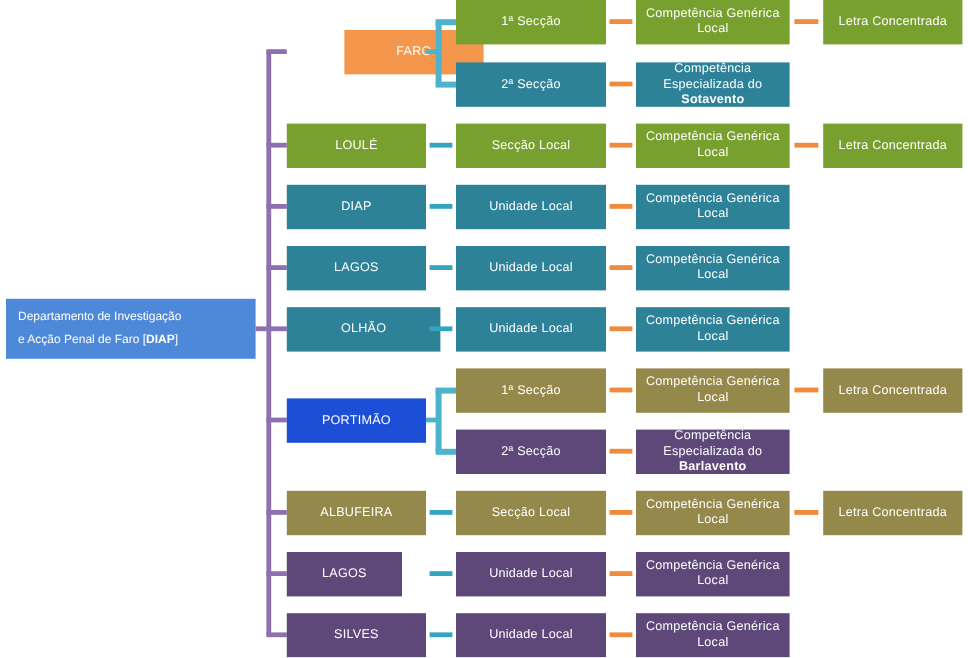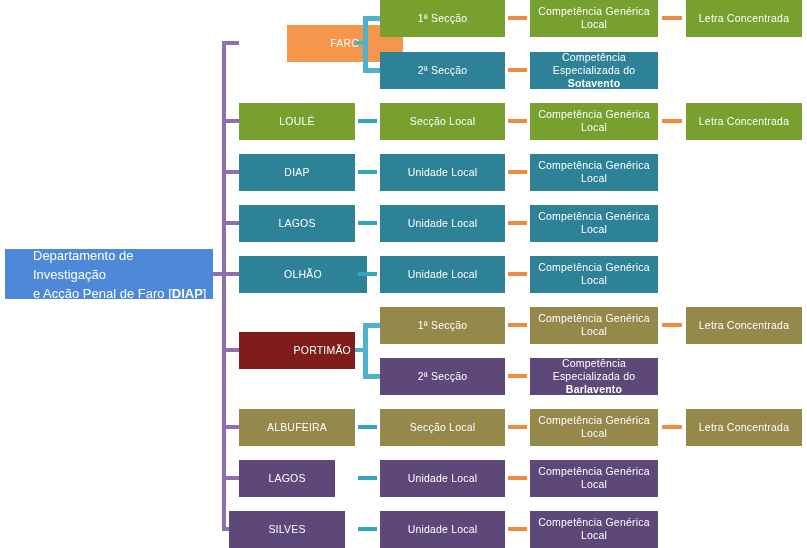--- a/index.html
+++ b/index.html
@@ -24,26 +24,26 @@
     align-items: center;
     justify-content: center;
     text-align: center;
     color: #ffffff;
     font-size: 10.5px;
     line-height: 13px;
     letter-spacing: 0.2px;
     padding: 2px 4px;
   }
   .node.root {
-    font-size: 13px;
+    font-size: 10px;
     line-height: 19px;
     letter-spacing: 0px;
     text-align: left;
     justify-content: flex-start;
-    padding-left: 28px;
+    padding-left: 10px;
   }
   .node .txt {
     display: block;
     width: 100%;
     white-space: pre-line;
   }
   .node.root .txt {
     white-space: pre-line;
   }
   .trunk-v {
@@ -159,21 +159,21 @@
     </div>
     <div class="link-teal" style="left: 358px; top: 272px; width: 19px; height: 4px;"></div>
     <div class="node" style="left: 380px; top: 255.5px; width: 125px; height: 37px; background: rgb(46, 130, 152);">
       <span class="txt">Unidade Local</span>
     </div>
     <div class="link-orange" style="left: 508px; top: 272px; width: 19px; height: 4px;"></div>
     <div class="node" style="left: 530px; top: 255.5px; width: 128px; height: 37px; background: rgb(46, 130, 152);">
       <span class="txt">Competência Genérica Local</span>
     </div>
     <div class="trunk-stub" style="left: 222px; top: 348px; width: 17px; height: 4px;"></div>
-    <div class="node" style="left: 239px; top: 331.5px; width: 116px; height: 37px; background: #7f1d1d; text-align: right;">
+    <div class="node" style="left: 239px; top: 331.5px; width: 116px; height: 37px; background: #1d4ed8;">
       <span class="txt">PORTIMÃO</span>
     </div>
     <div class="brace-h" style="left: 355px; top: 348px; width: 12px; height: 4px;"></div>
     <div class="brace-v" style="left: 363px; top: 325px; width: 5px; height: 51px;"></div>
     <div class="brace-h" style="left: 363px; top: 323px; width: 17px; height: 5px;"></div>
     <div class="brace-h" style="left: 363px; top: 374px; width: 17px; height: 5px;"></div>
     <div class="node" style="left: 380px; top: 306.5px; width: 125px; height: 37px; background: rgb(148, 137, 75);">
       <span class="txt">1ª Secção</span>
     </div>
     <div class="link-orange" style="left: 508px; top: 323px; width: 19px; height: 4px;"></div>
@@ -213,21 +213,21 @@
     </div>
     <div class="link-teal" style="left: 358px; top: 476px; width: 19px; height: 4px;"></div>
     <div class="node" style="left: 380px; top: 459.5px; width: 125px; height: 37px; background: rgb(93, 72, 121);">
       <span class="txt">Unidade Local</span>
     </div>
     <div class="link-orange" style="left: 508px; top: 476px; width: 19px; height: 4px;"></div>
     <div class="node" style="left: 530px; top: 459.5px; width: 128px; height: 37px; background: rgb(93, 72, 121);">
       <span class="txt">Competência Genérica Local</span>
     </div>
     <div class="trunk-stub" style="left: 222px; top: 527px; width: 17px; height: 4px;"></div>
-    <div class="node" style="left: 229px; top: 510.5px; width: 116px; height: 37px; background: rgb(93, 72, 121);">
+    <div class="node" style="left: 239px; top: 510.5px; width: 116px; height: 37px; background: rgb(93, 72, 121);">
       <span class="txt">SILVES</span>
     </div>
     <div class="link-teal" style="left: 358px; top: 527px; width: 19px; height: 4px;"></div>
     <div class="node" style="left: 380px; top: 510.5px; width: 125px; height: 37px; background: rgb(93, 72, 121);">
       <span class="txt">Unidade Local</span>
     </div>
     <div class="link-orange" style="left: 508px; top: 527px; width: 19px; height: 4px;"></div>
     <div class="node" style="left: 530px; top: 510.5px; width: 128px; height: 37px; background: rgb(93, 72, 121);">
       <span class="txt">Competência Genérica Local</span>
     </div>

